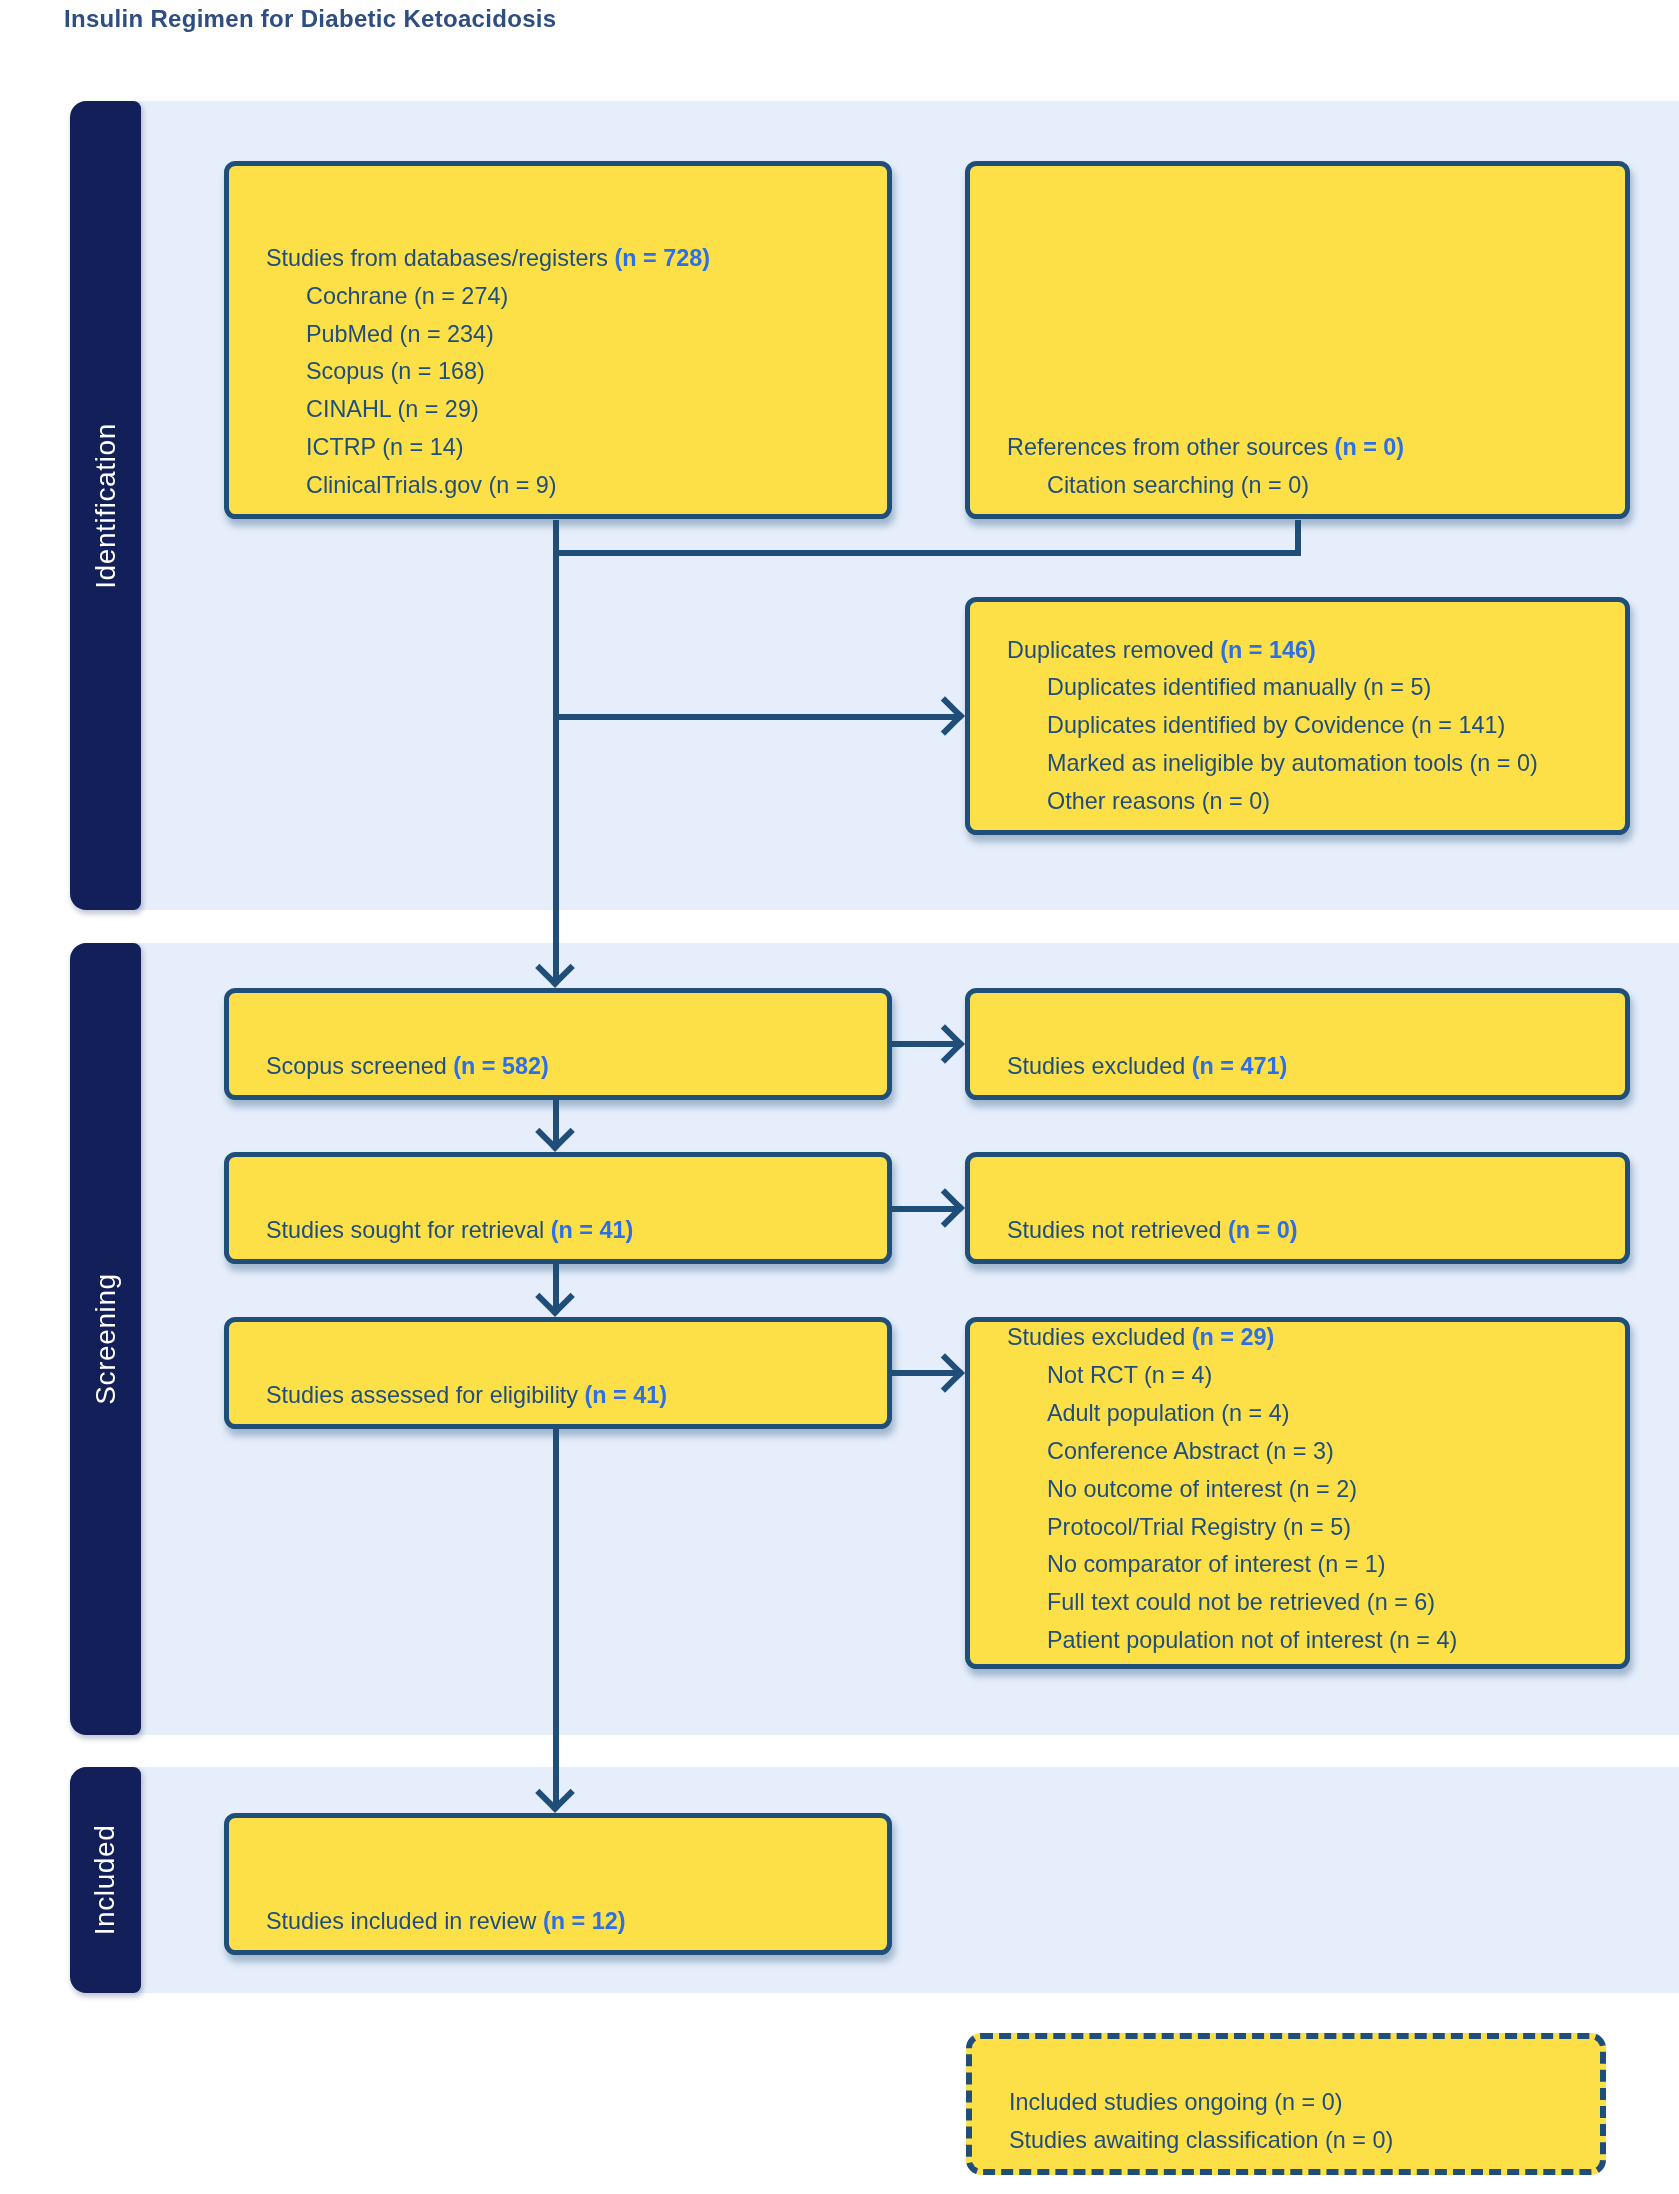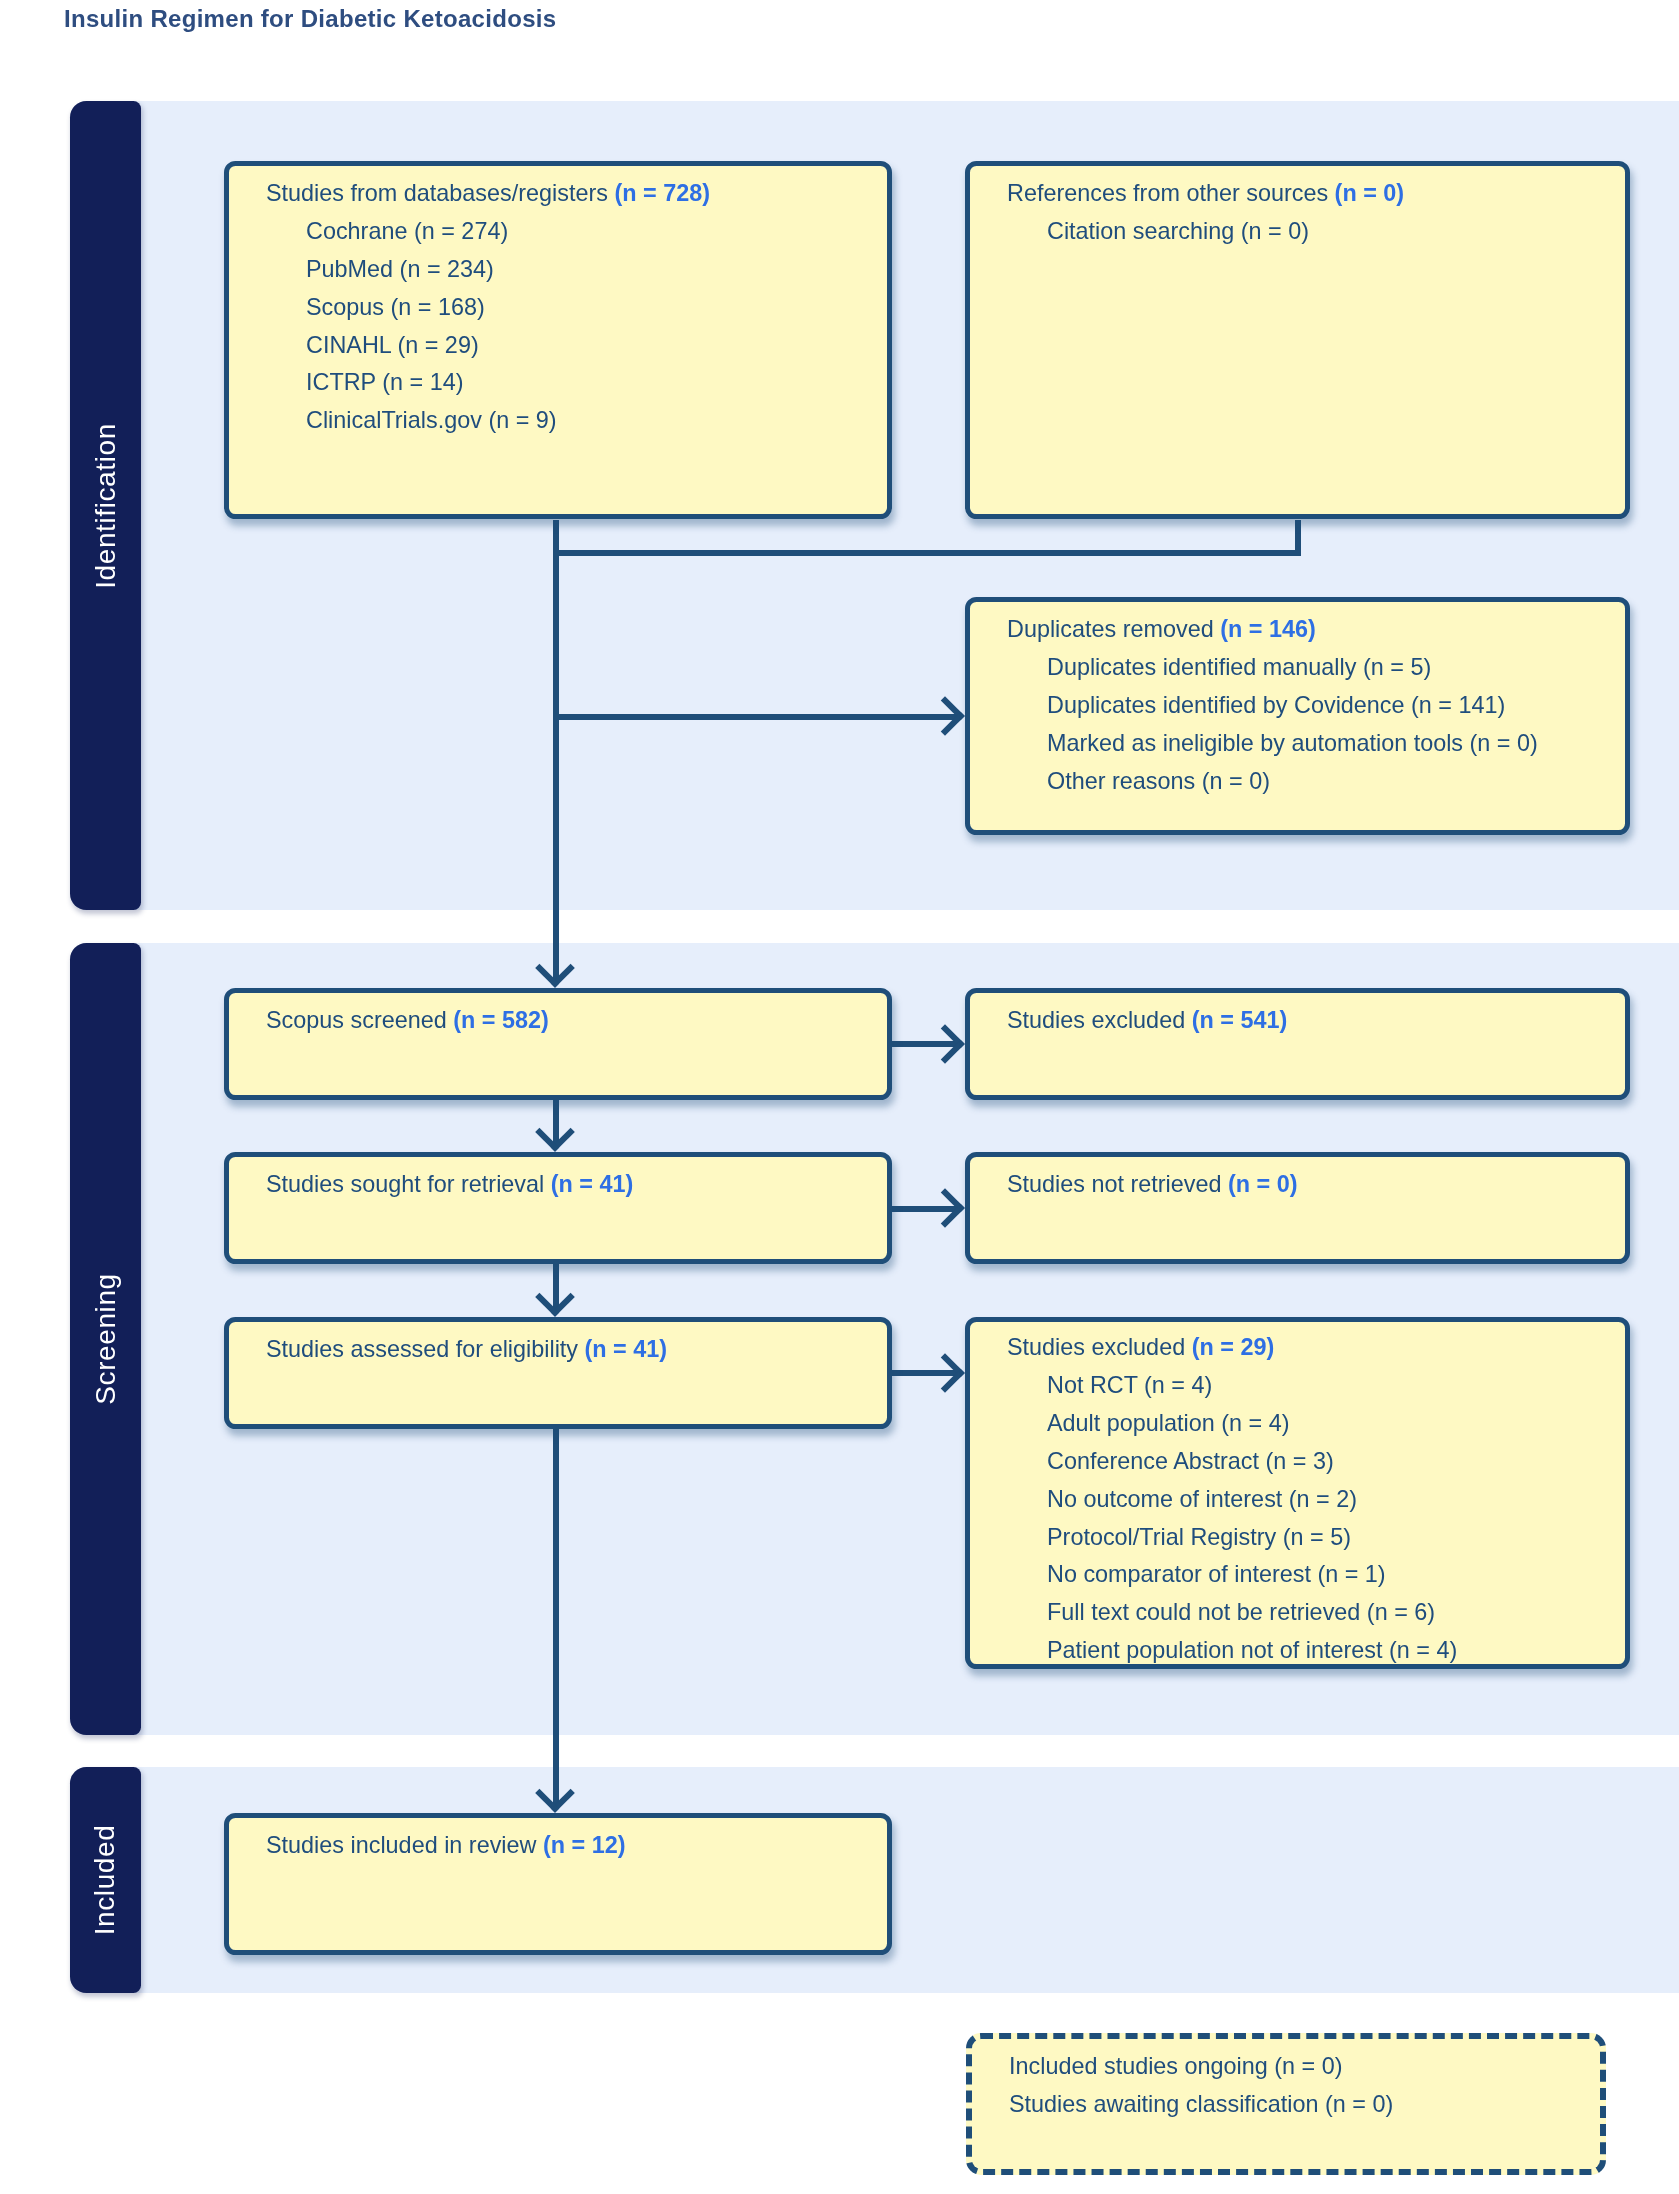--- a/index.html
+++ b/index.html
@@ -30,25 +30,25 @@
     box-shadow:1.9px 3.8px 5px rgba(18,31,88,.25);
   }
   .sidebar .vlabel{
     transform:rotate(-90deg);
     color:#ffffff;font-size:28px;font-weight:500;
     white-space:nowrap;letter-spacing:0.6px;
   }
   
   .box{
     position:absolute;box-sizing:border-box;
-    background:#fef9c3;
+    background:#fde047;
     border:5.7px solid var(--c-line,#1f4e79);
     border-radius:11.4px;
     box-shadow:2.5px 6.3px 7.6px rgba(31,78,121,.35);
-    display:flex;flex-direction:column;justify-content:flex-start;
+    display:flex;flex-direction:column;justify-content:flex-end;
     font-size:23.4px;line-height:1.62;color:var(--c-text,#1f4d7d);
     padding:8.9px 15px 8.9px 37px;
   }
   .box .hd .count{font-weight:700;color:var(--c-num,#2e6fe4);}
   .box .item{padding-left:40px;}
   .box.dashed{
     border:6.3px dashed var(--c-line,#1f4e79);
     border-radius:15px;
     box-shadow:none;
   }
@@ -144,21 +144,21 @@
   <div class="box" style="left:179px;top:988px;width:668px;height:112px;">
     <div class="hd">
       <span>Scopus screened</span>
       <span class="count">(n = 582)</span>
     </div>
   </div>
 
   <div class="box" style="left:920px;top:988px;width:665px;height:112px;">
     <div class="hd">
       <span>Studies excluded</span>
-      <span class="count">(n = 541)</span>
+      <span class="count">(n = 471)</span>
     </div>
   </div>
 
   <div class="box" style="left:179px;top:1152px;width:668px;height:112px;">
     <div class="hd">
       <span>Studies sought for retrieval</span>
       <span class="count">(n = 41)</span>
     </div>
   </div>
 

